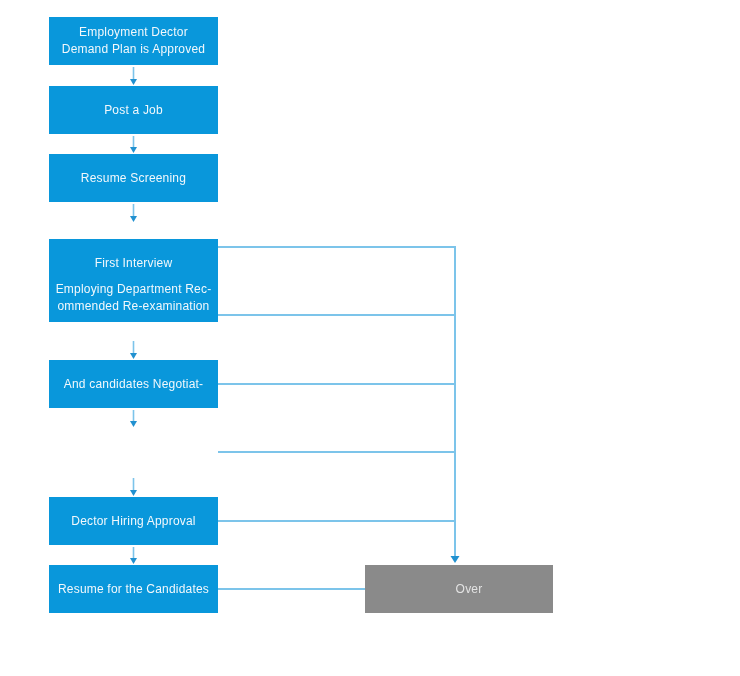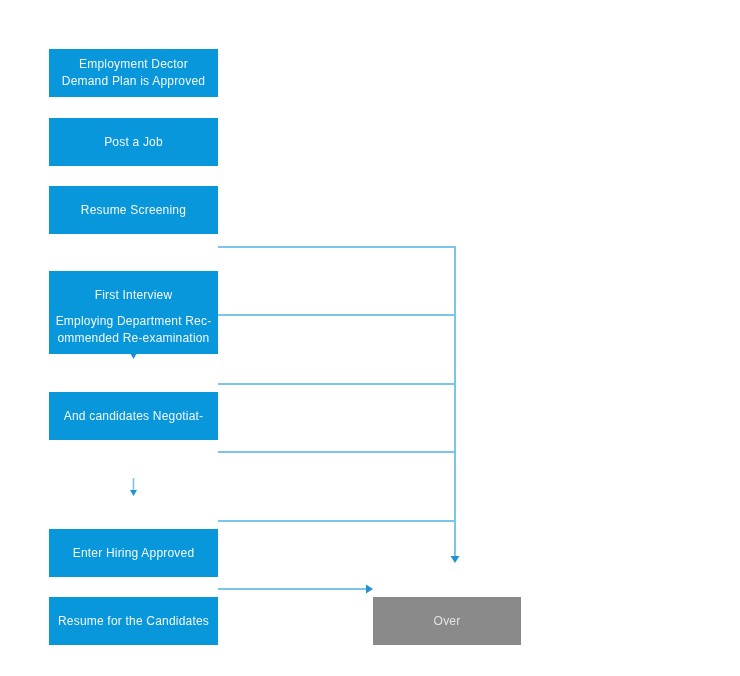--- a/index.html
+++ b/index.html
@@ -45,27 +45,27 @@
     background: var(--box-fill, #0997DB);
     color: var(--box-text, #F2F8FC);
     display: flex;
     align-items: center;
     justify-content: center;
     text-align: center;
     font-size: 12px;
     line-height: 17px;
     white-space: pre-line;
     letter-spacing: 0.2px;
-    margin-top: 32px;
   }
   .flow-box.end {
-    left: 373px;
-    width: 148px;
+    left: 365px;
+    width: 168px;
     background: var(--end-box-fill, #8A8A8A);
     color: var(--end-box-text, #E3E3E3);
+    padding-left: 20px;
   }
 </style>
 </head>
 <body>
 
 <div class="canvas">
 
   <svg class="connectors" viewBox="0 0 740 676">
 
     <line class="step-arrow-shaft" x1="133.5" y1="67" x2="133.5" y2="79"></line>
@@ -99,18 +99,18 @@
   </svg>
 
   <div class="flow-box" style="top:17px">Employment Dector
 Demand Plan is Approved</div>
   <div class="flow-box" style="top:154px">Resume Screening</div>
   <div class="flow-box" style="top:86px">Post a Job</div>
   <div class="flow-box" style="top:239px">First Interview</div>
   <div class="flow-box" style="top:274px">Employing Department Rec-
 ommended Re-examination</div>
   <div class="flow-box" style="top:360px">And candidates Negotiat-</div>
-  <div class="flow-box" style="top:497px">Enter Hiring Approved</div>
+  <div class="flow-box" style="top:497px">Dector Hiring Approval</div>
   <div class="flow-box" style="top:565px">Resume for the Candidates</div>
 
   <div class="flow-box end" style="top:565px">Over</div>
 
 </div>
 
 </body></html>

